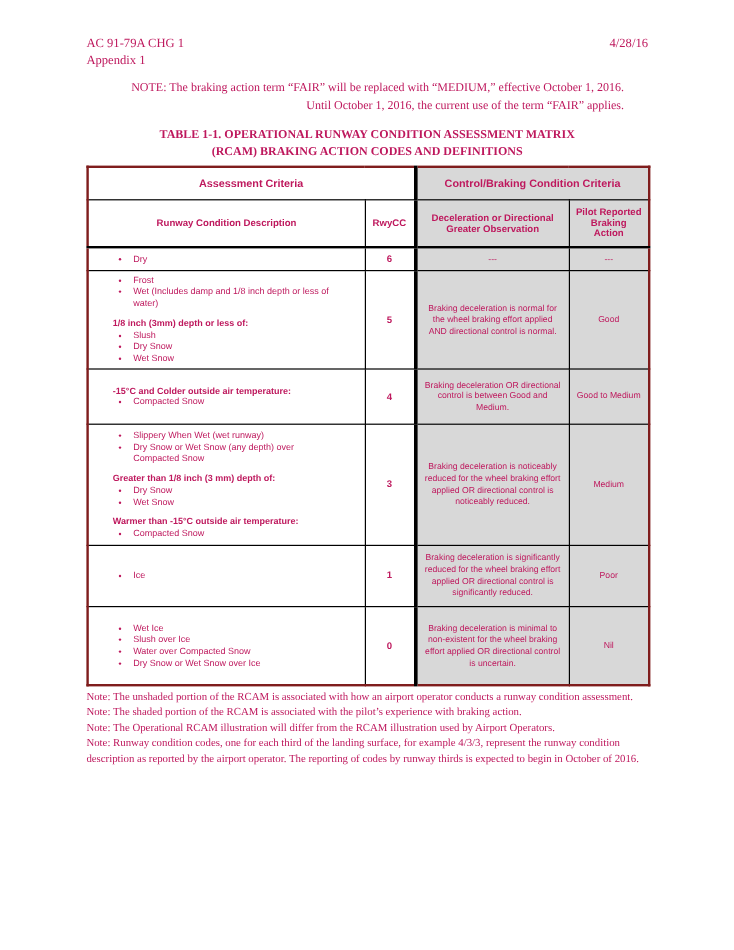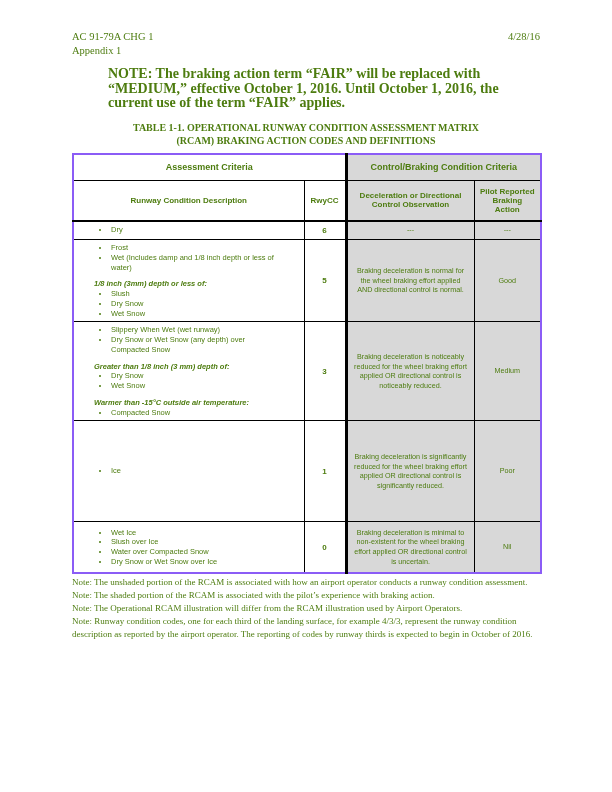--- a/index.html
+++ b/index.html
@@ -3,51 +3,52 @@
 <meta charset="utf-8">
 <style>
   * { margin: 0; padding: 0; box-sizing: border-box; }
   html, body { background: #e8e8e8; }
   .page {
     position: relative;
     width: 612px;
     height: 792px;
     margin: 0 auto;
     background: #ffffff;
-    color: #4d7c0f;
+    color: #be185d;
     font-family: "Liberation Serif", serif;
     padding: 30px 72px 0 72px;
     overflow: hidden;
   }
   
   .doc-header { font-size: 10.5px; line-height: 14px; }
   .doc-header .line1 { display: flex; justify-content: space-between; }
   
   .note-block {
     margin: 9px 0 10px 36px;
     width: 412px;
-    font-weight: bold;
-    font-size: 14px;
+    font-weight: normal;
+    font-size: 10px;
     line-height: 14.5px;
+    text-align: right;
   }
   
   .table-title {
     text-align: center;
     font-weight: bold;
     font-size: 10px;
     line-height: 13.5px;
     margin-bottom: 5px;
   }
   
   table.rcam {
     border-collapse: collapse;
     width: 468px;
     table-layout: fixed;
     font-family: "Liberation Sans", sans-serif;
-    border: 2px solid #8b5cf6;
+    border: 2px solid #7f1d1d;
   }
   table.rcam th, table.rcam td {
     border: 1px solid #000;
     vertical-align: middle;
   }
   table.rcam .sep { border-left: 3px solid #000; }
   table.rcam thead tr.group-row th {
     height: 27px;
     font-size: 9px;
     font-weight: bold;
@@ -60,21 +61,20 @@
     text-align: center;
     border-bottom: 2px solid #000;
     padding: 2px 5px;
   }
   .shaded { background: #d8d8d8; }
   td.desc-cell { padding: 3px 20px; font-size: 7.5px; line-height: 1.3; }
   ul.desc-list { list-style: disc outside; margin: 0; padding-left: 16px; }
   ul.desc-list li { padding-left: 1px; }
   p.desc-heading {
     font-weight: bold;
-    font-style: italic;
     margin-top: 7px;
   }
   .desc-wrap > p.desc-heading:first-child { margin-top: 0; }
   td.code-cell {
     text-align: center;
     font-size: 8px;
     font-weight: bold;
   }
   td.obs-cell, td.pilot-cell {
     text-align: center;
@@ -128,21 +128,21 @@
       <col style="width:67px">
     </colgroup>
     <thead>
       <tr class="group-row">
         <th colspan="2">Assessment Criteria</th>
         <th colspan="2" class="shaded sep">Control/Braking Condition Criteria</th>
       </tr>
       <tr class="cols-row">
         <th>Runway Condition Description</th>
         <th>RwyCC</th>
-        <th class="shaded sep">Deceleration or Directional Control Observation</th>
+        <th class="shaded sep">Deceleration or Directional Greater Observation</th>
         <th class="shaded">Pilot Reported Braking Action</th>
       </tr>
     </thead>
     <tbody>
         <tr>
           <td class="desc-cell">
             <div class="desc-wrap">
               <ul class="desc-list">
                 <li>Dry</li>
               </ul>
@@ -163,20 +163,33 @@
               <ul class="desc-list">
                 <li>Slush</li>
                 <li>Dry Snow</li>
                 <li>Wet Snow</li>
               </ul>
             </div>
           </td>
           <td class="code-cell">5</td>
           <td class="obs-cell shaded sep">Braking deceleration is normal for the wheel braking effort applied AND directional control is normal.</td>
           <td class="pilot-cell shaded">Good</td>
+        </tr>
+        <tr>
+          <td class="desc-cell">
+            <div class="desc-wrap">
+              <p class="desc-heading">-15°C and Colder outside air temperature:</p>
+              <ul class="desc-list">
+                <li>Compacted Snow</li>
+              </ul>
+            </div>
+          </td>
+          <td class="code-cell">4</td>
+          <td class="obs-cell shaded sep">Braking deceleration OR directional control is between Good and Medium.</td>
+          <td class="pilot-cell shaded">Good to Medium</td>
         </tr>
         <tr>
           <td class="desc-cell">
             <div class="desc-wrap">
               <ul class="desc-list">
                 <li>Slippery When Wet (wet runway)</li>
                 <li>Dry Snow or Wet Snow (any depth) over Compacted Snow</li>
               </ul>
               <p class="desc-heading">Greater than 1/8 inch (3 mm) depth of:</p>
               <ul class="desc-list">

